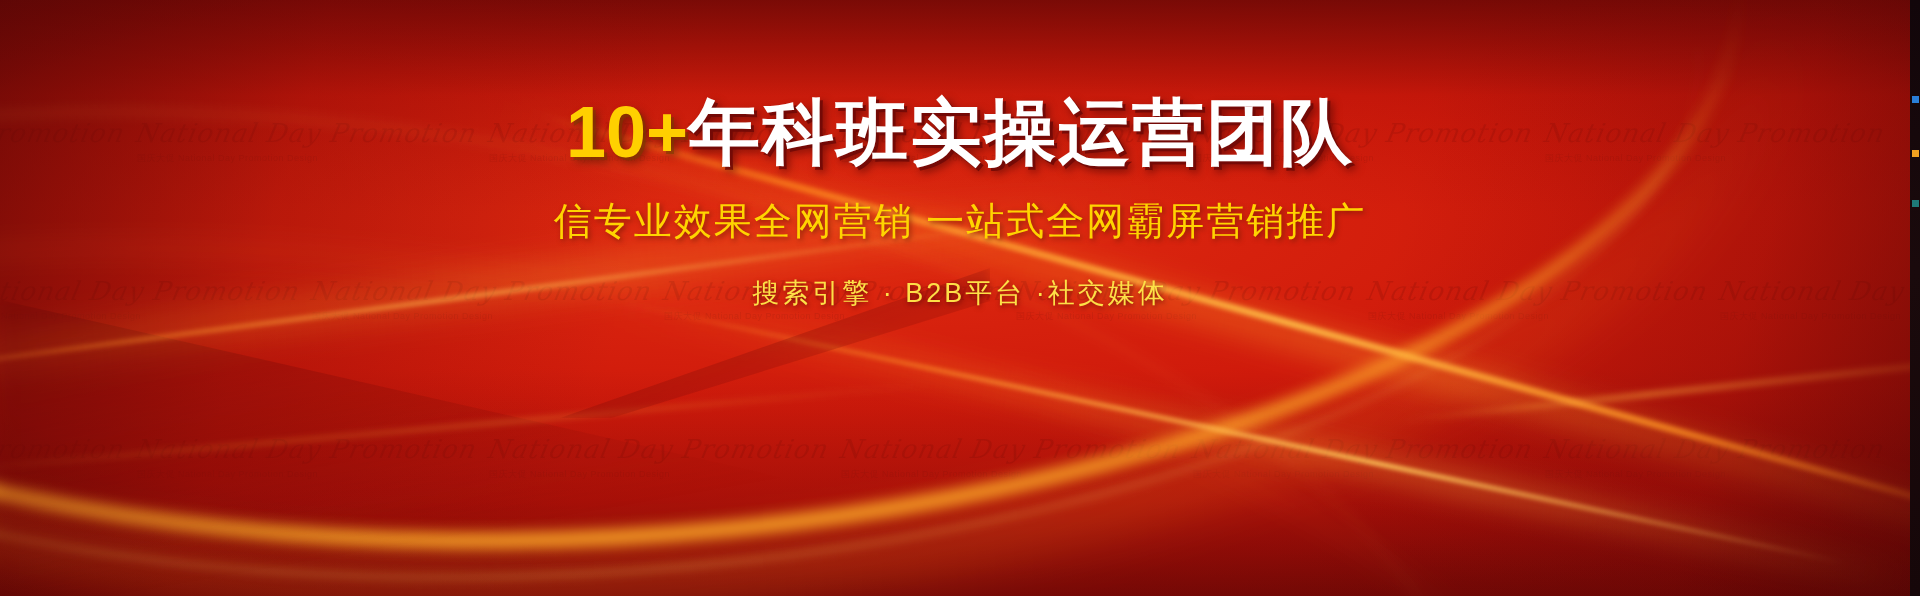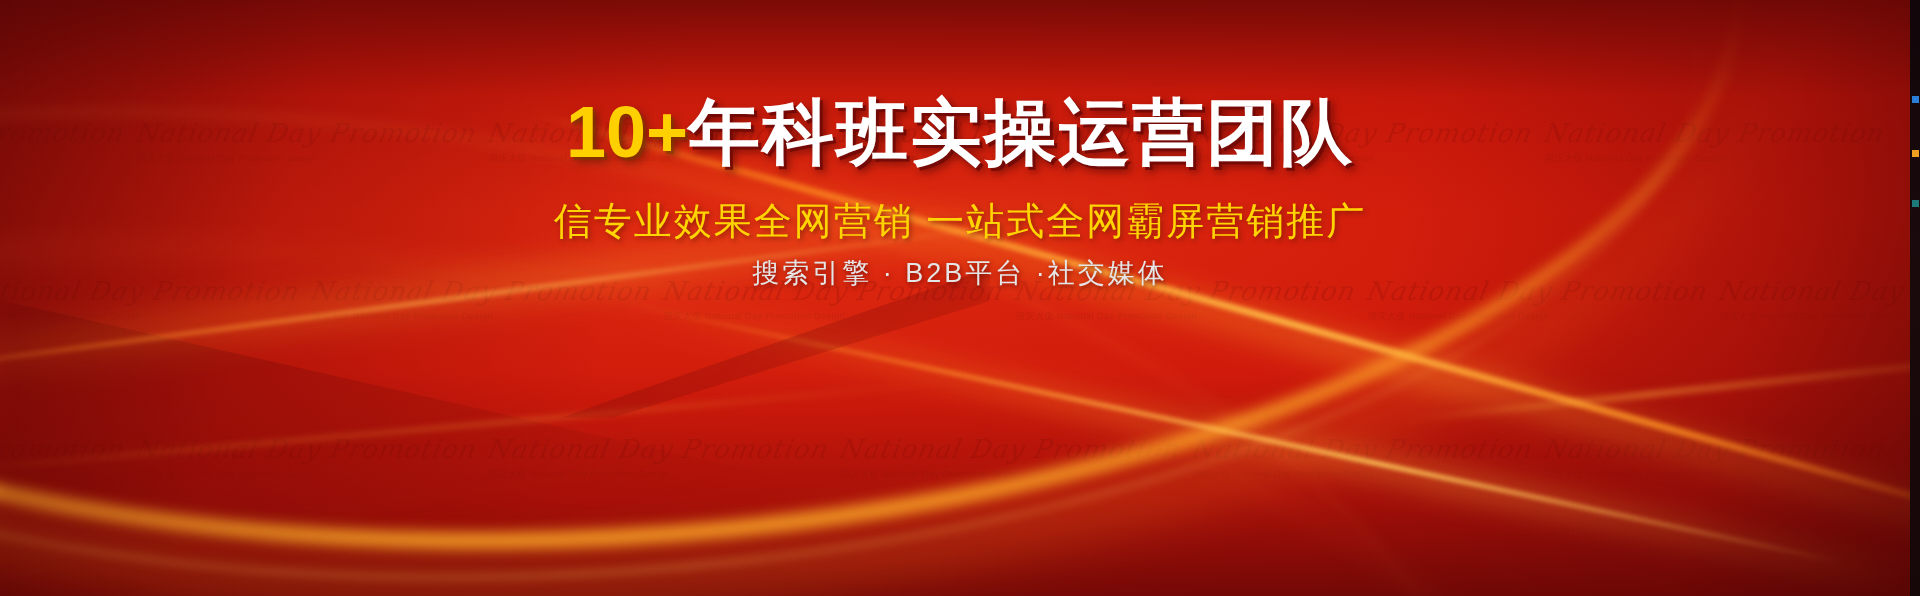--- a/index.html
+++ b/index.html
@@ -281,24 +281,24 @@
   .subline {
     margin-top: 28px;
     font-size: 38px;
     font-weight: normal;
     letter-spacing: 2px;
     color: #ffd400;
     white-space: nowrap;
     text-shadow: 2px 2px 5px rgba(90,25,0,.6);
   }
   .tagline {
-    margin-top: 8px;
+    margin-top: 28px;
     font-size: 27px;
     letter-spacing: 3px;
-    color: #e5e5e5;
+    color: #fde047;
     white-space: nowrap;
     text-shadow: 1px 2px 5px rgba(80,5,4,.7);
   }
 </style>
 </head>
 <body>
 
 <div id="banner">
 
   <div class="bg-base"></div>

